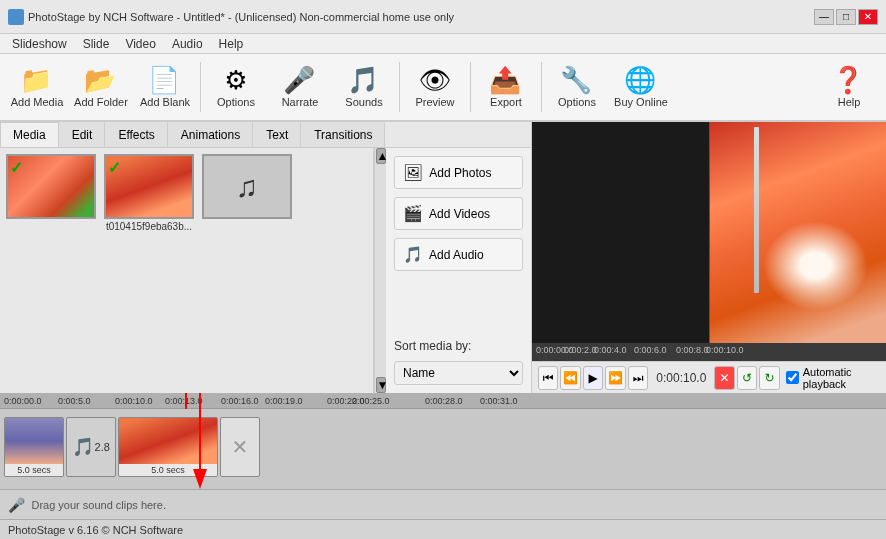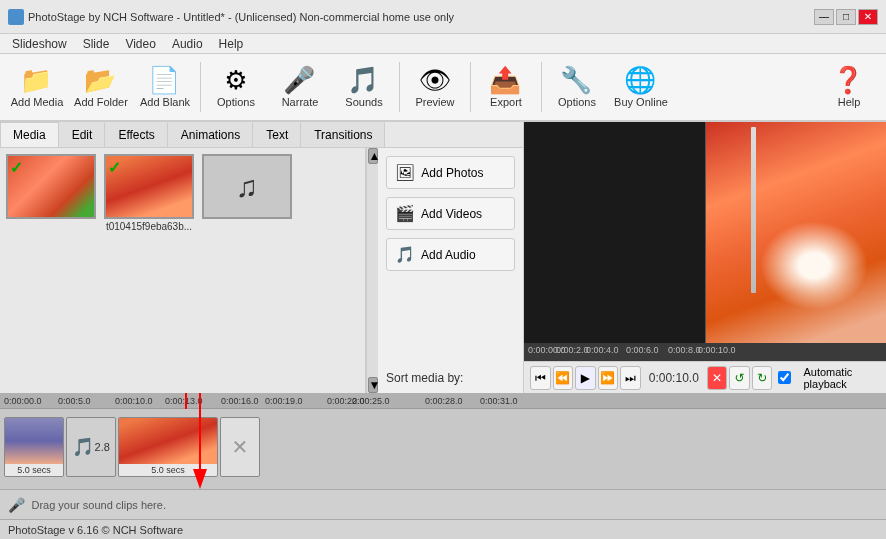--- a/index.html
+++ b/index.html
@@ -314,21 +314,21 @@
       color: #333;
       margin: 0 6px;
     }
     .transport-red-btn {
       background: #ff4444;
       color: white;
     }
     .autoplay-check {
       display: flex;
       align-items: center;
-      gap: 12px;
+      gap: 4px;
       font-size: 11px;
       margin-left: 4px;
     }
 
     
     .bottom-section {
       display: flex;
       flex-direction: column;
       flex-shrink: 0;
     }
@@ -561,20 +561,26 @@
         <div class="media-add-btn">
           <span class="icon">🎬</span>
           <span>Add Videos</span>
         </div>
         <div class="media-add-btn">
           <span class="icon">🎵</span>
           <span>Add Audio</span>
         </div>
         <div style="flex:1;"></div>
         <div class="sort-label">Sort media by:</div>
+        <select class="sort-select">
+          <option>Name</option>
+          <option>Date</option>
+          <option>Size</option>
+          <option>Type</option>
+        </select>
       </div>
     </div>
   </div>
 
   <div class="right-panel">
 
     <div class="preview-area">
 
       <div style="width:100%;height:100%;background:#111;position:relative;">
 

